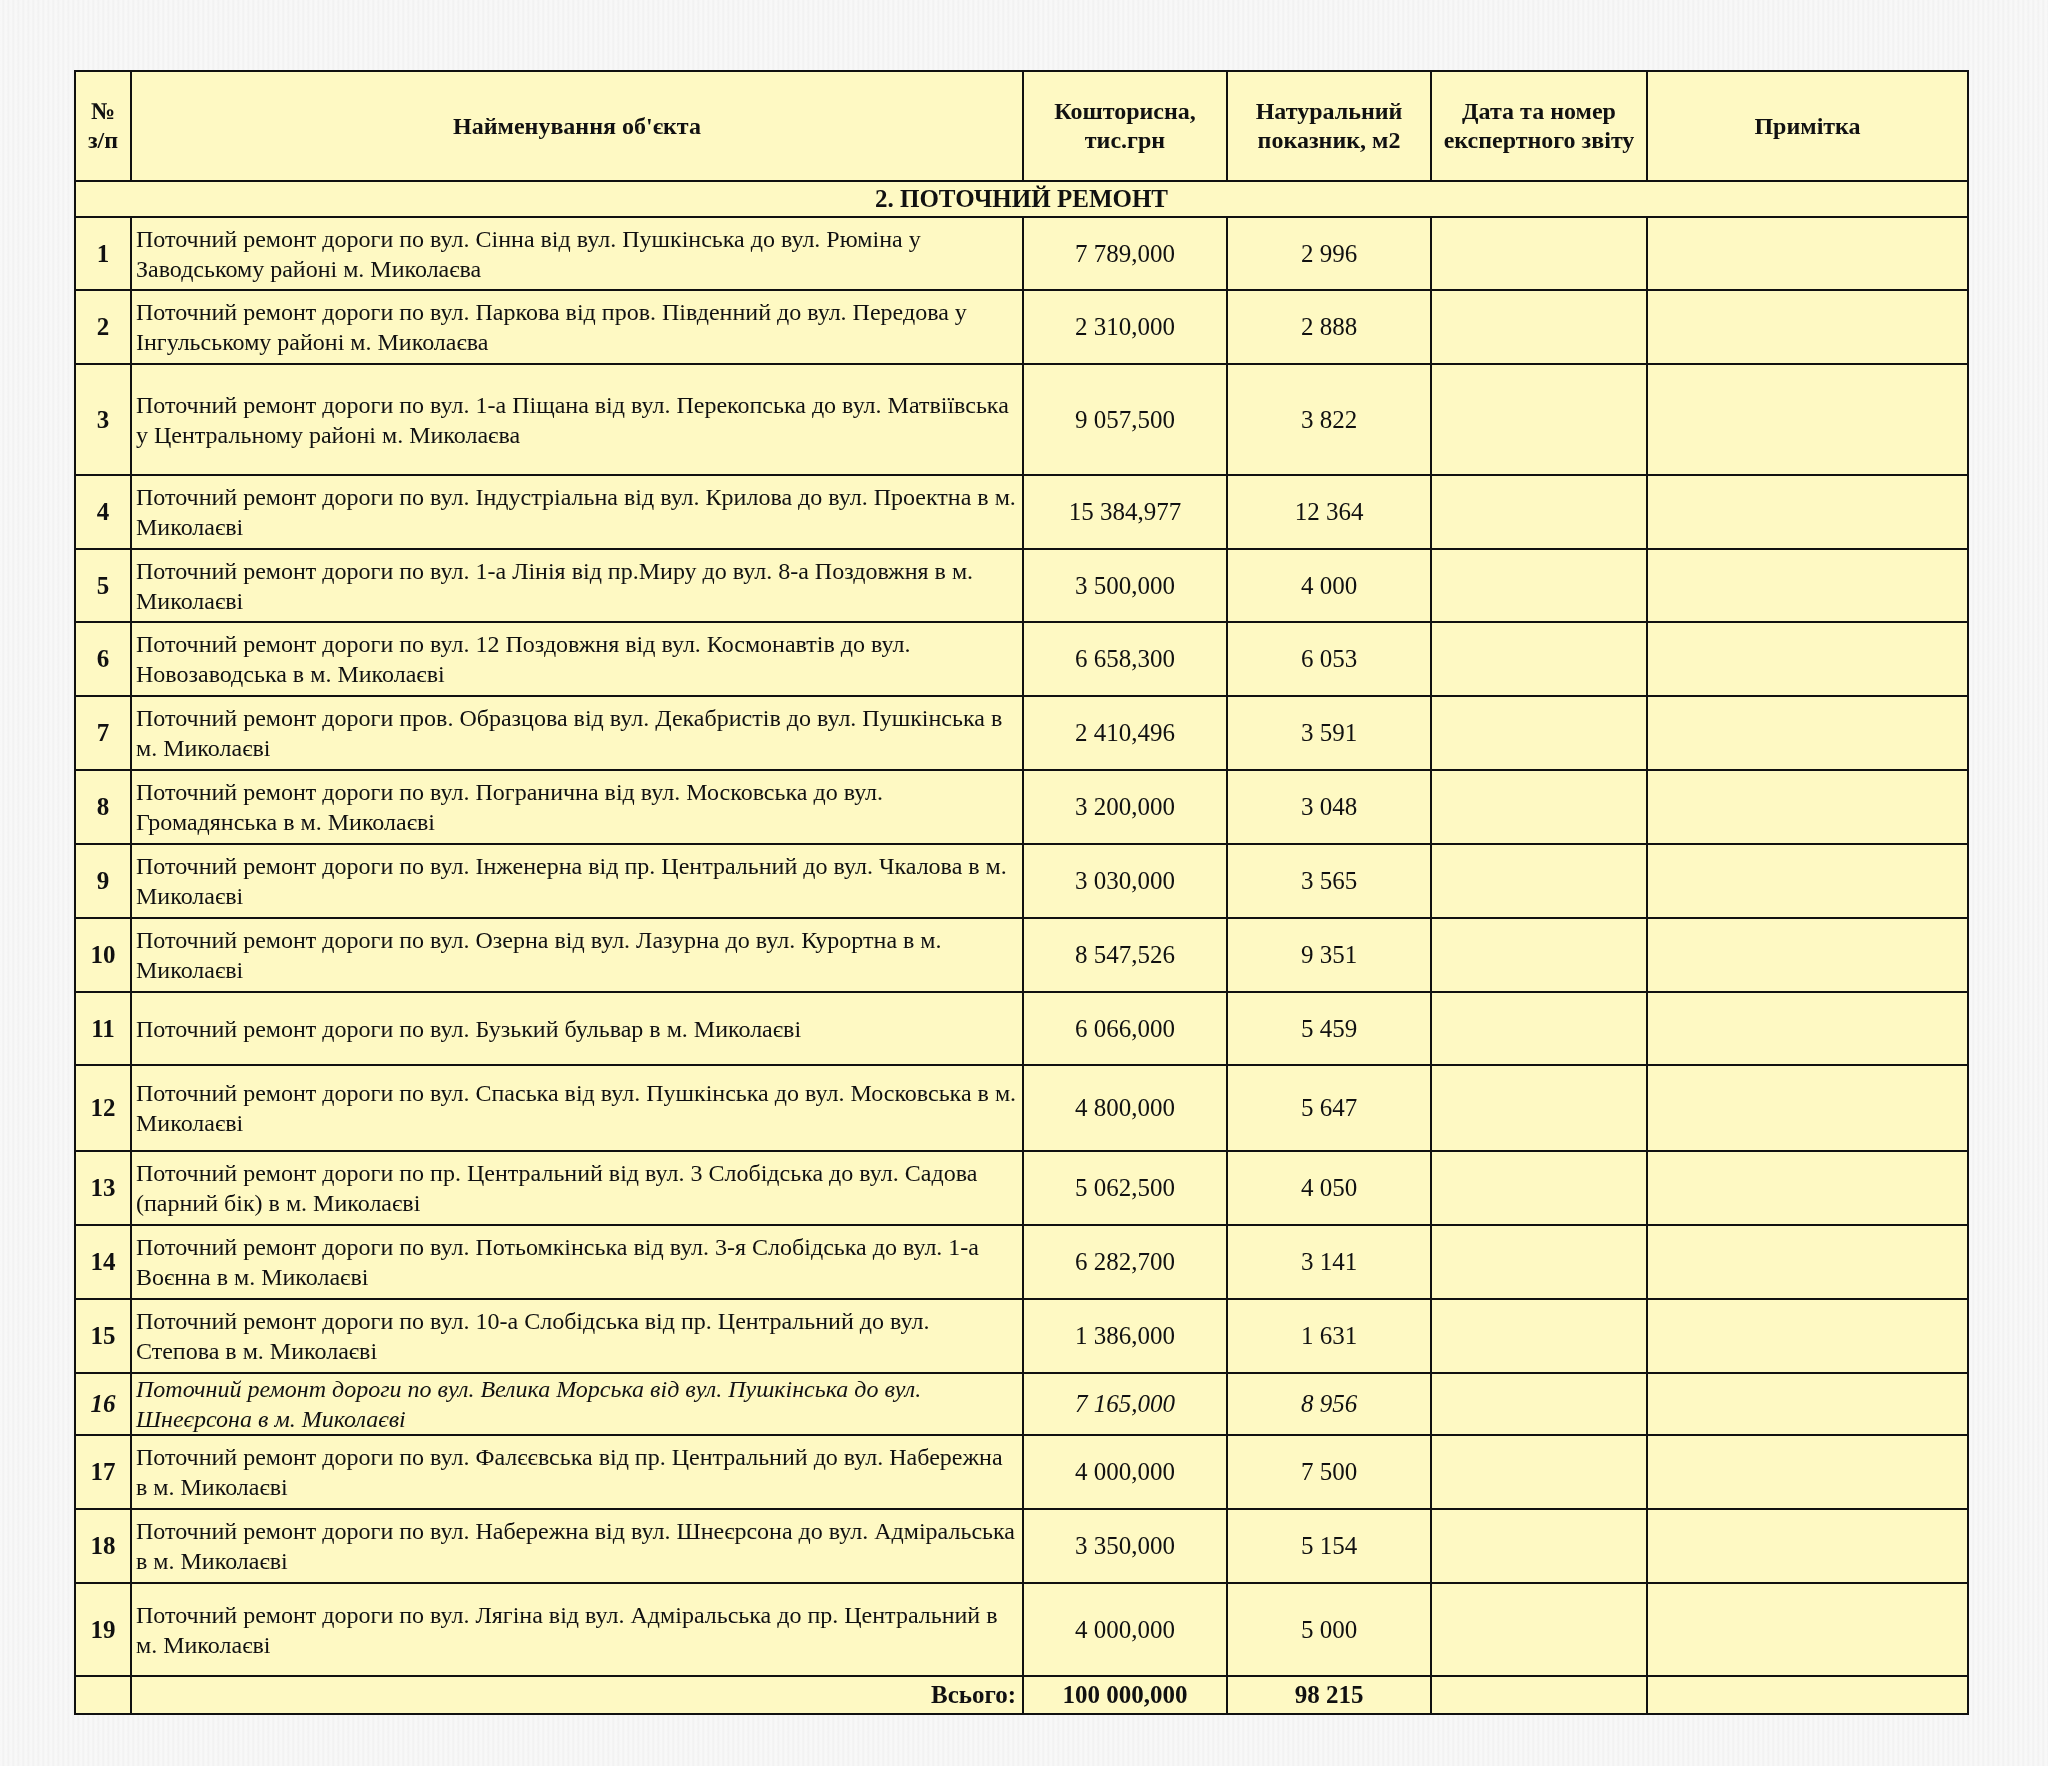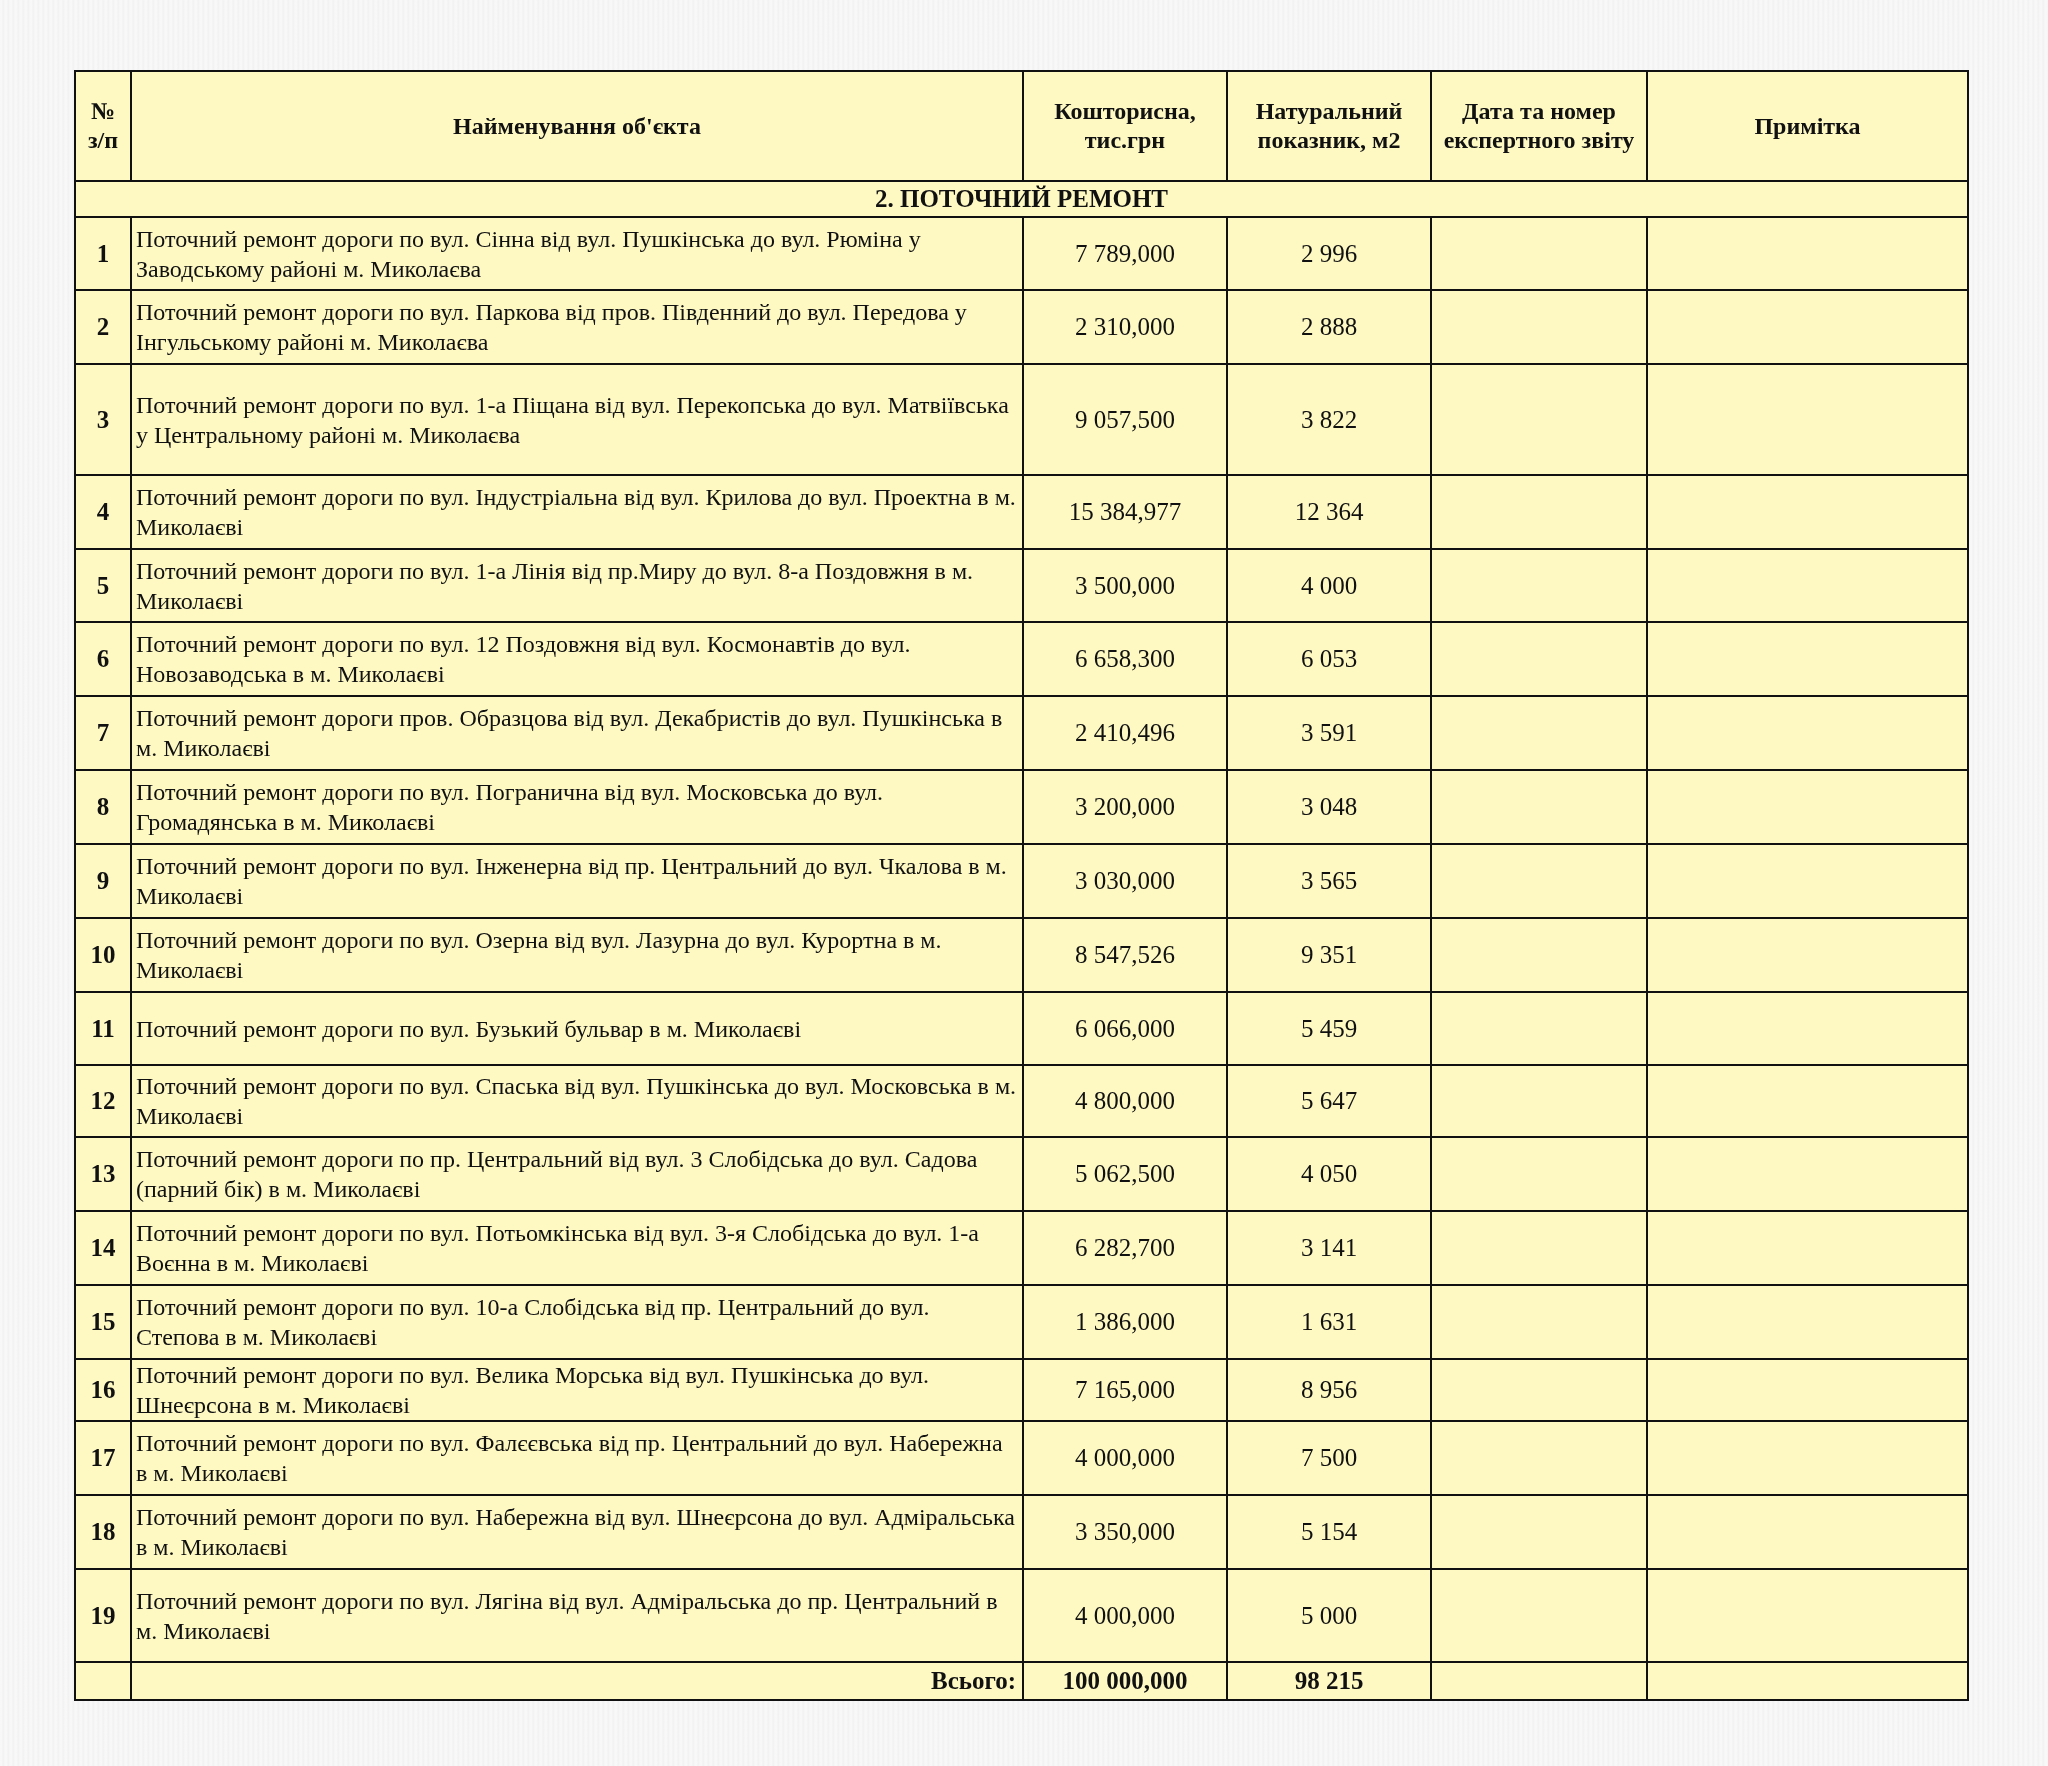--- a/index.html
+++ b/index.html
@@ -190,21 +190,21 @@
         <td class="val"></td>
       </tr>
       <tr class="data-row" style="height: 73px; border-radius: 19px;">
         <td class="num">11</td>
         <td class="name">Поточний ремонт дороги по вул. Бузький бульвар в м. Миколаєві</td>
         <td class="val">6 066,000</td>
         <td class="val">5 459</td>
         <td class="val"></td>
         <td class="val"></td>
       </tr>
-      <tr class="data-row" style="height: 72px; border-radius: 13px;">
+      <tr class="data-row" style="height: 86px; border-radius: 13px;">
         <td class="num">12</td>
         <td class="name">Поточний ремонт дороги по вул. Спаська від вул. Пушкінська до вул. Московська в м. Миколаєві</td>
         <td class="val">4 800,000</td>
         <td class="val">5 647</td>
         <td class="val"></td>
         <td class="val"></td>
       </tr>
       <tr class="data-row" style="height: 74px;">
         <td class="num">13</td>
         <td class="name">Поточний ремонт дороги по пр. Центральний від вул. 3 Слобідська до вул. Садова (парний бік) в м. Миколаєві</td>
@@ -222,21 +222,21 @@
         <td class="val"></td>
       </tr>
       <tr class="data-row" style="height: 74px; border-radius: 9px;">
         <td class="num">15</td>
         <td class="name">Поточний ремонт дороги по вул. 10-а Слобідська від пр. Центральний до вул. Степова в м. Миколаєві</td>
         <td class="val">1 386,000</td>
         <td class="val">1 631</td>
         <td class="val"></td>
         <td class="val"></td>
       </tr>
-      <tr class="data-row" style="height: 54px;">
+      <tr class="data-row" style="height: 54px; font-style: italic;">
         <td class="num">16</td>
         <td class="name">Поточний ремонт дороги по вул. Велика Морська від вул. Пушкінська до вул. Шнеєрсона в м. Миколаєві</td>
         <td class="val">7 165,000</td>
         <td class="val">8 956</td>
         <td class="val"></td>
         <td class="val"></td>
       </tr>
       <tr class="data-row" style="height: 74px;">
         <td class="num">17</td>
         <td class="name">Поточний ремонт дороги по вул. Фалєєвська від пр. Центральний до вул. Набережна в м. Миколаєві</td>

